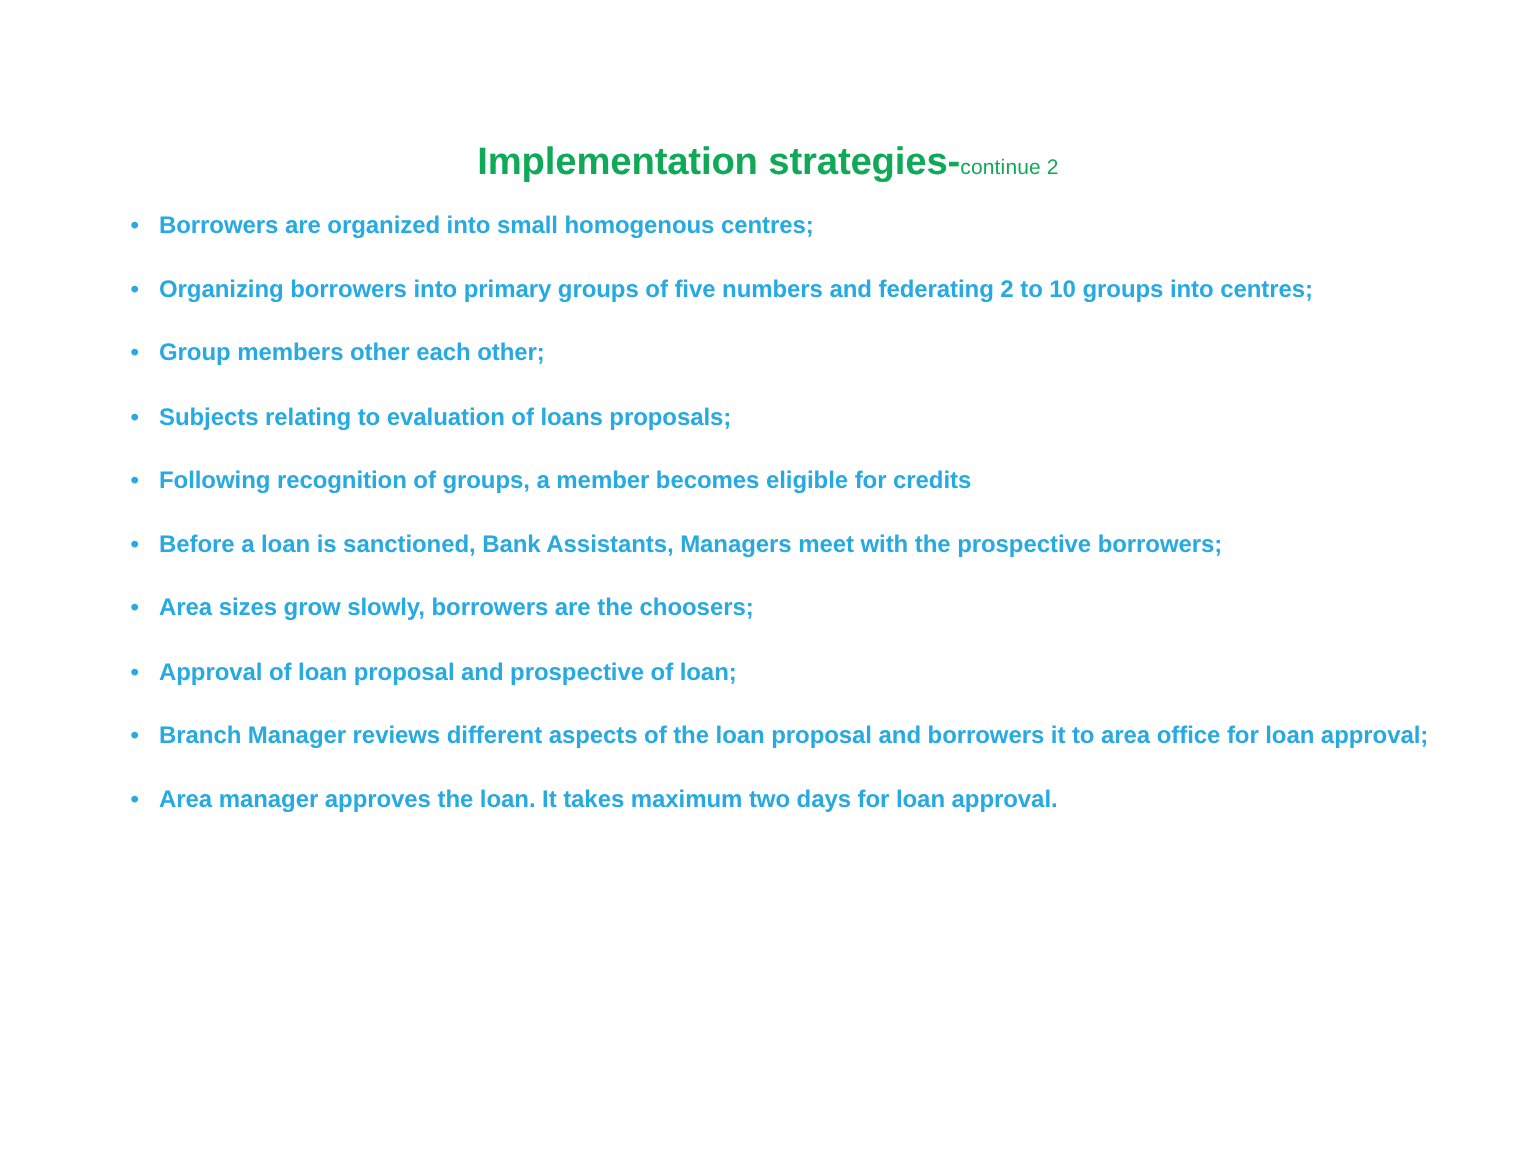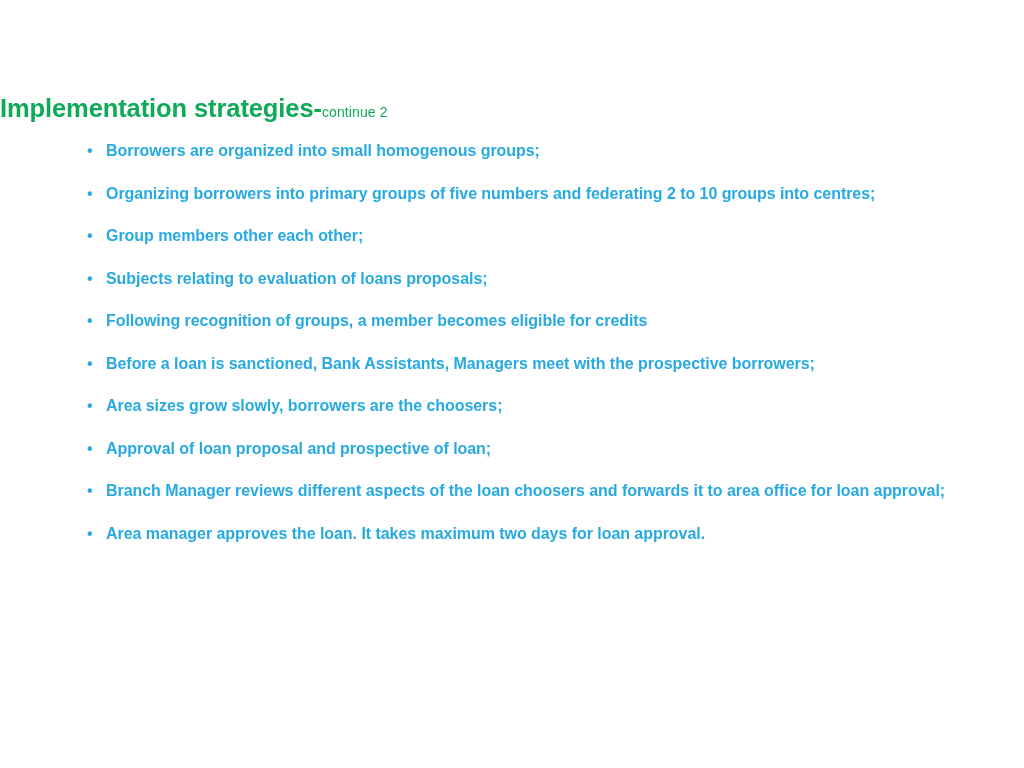--- a/index.html
+++ b/index.html
@@ -23,20 +23,21 @@
     background: #ffffff;
     box-sizing: border-box;
   }
 
   
   #title-block {
     position: absolute;
     left: 0;
     top: 96px;
     width: 1024px;
+    text-align: center;
     line-height: 1;
     white-space: nowrap;
   }
   .title-main {
     font-size: 25.5px;
     font-weight: bold;
     color: #0FA958;
     letter-spacing: -0.1px;
   }
   .title-dash {
@@ -91,21 +92,21 @@
 <div id="slide">
 
   <div id="title-block">
     <span class="title-main">Implementation strategies</span><span class="title-dash">-</span><span class="title-sub">continue 2</span>
   </div>
 
   <div id="bullet-list">
 
     <div class="bullet-row">
       <span class="bullet-marker">•</span>
-      <span class="bullet-text">Borrowers are organized into small homogenous groups;</span>
+      <span class="bullet-text">Borrowers are organized into small homogenous centres;</span>
     </div>
 
     <div class="bullet-row">
       <span class="bullet-marker">•</span>
       <span class="bullet-text">Organizing borrowers into primary groups of five numbers and federating 2 to 10 groups into centres;</span>
     </div>
 
     <div class="bullet-row">
       <span class="bullet-marker">•</span>
       <span class="bullet-text">Group members other each other;</span>
@@ -131,21 +132,21 @@
       <span class="bullet-text">Area sizes grow slowly, borrowers are the choosers;</span>
     </div>
 
     <div class="bullet-row">
       <span class="bullet-marker">•</span>
       <span class="bullet-text">Approval of loan proposal and prospective of loan;</span>
     </div>
 
     <div class="bullet-row">
       <span class="bullet-marker">•</span>
-      <span class="bullet-text">Branch Manager reviews different aspects of the loan choosers and forwards it to area office for loan approval;</span>
+      <span class="bullet-text">Branch Manager reviews different aspects of the loan proposal and borrowers it to area office for loan approval;</span>
     </div>
 
     <div class="bullet-row">
       <span class="bullet-marker">•</span>
       <span class="bullet-text">Area manager approves the loan. It takes maximum two days for loan approval.</span>
     </div>
 
   </div>
 
 </div>

